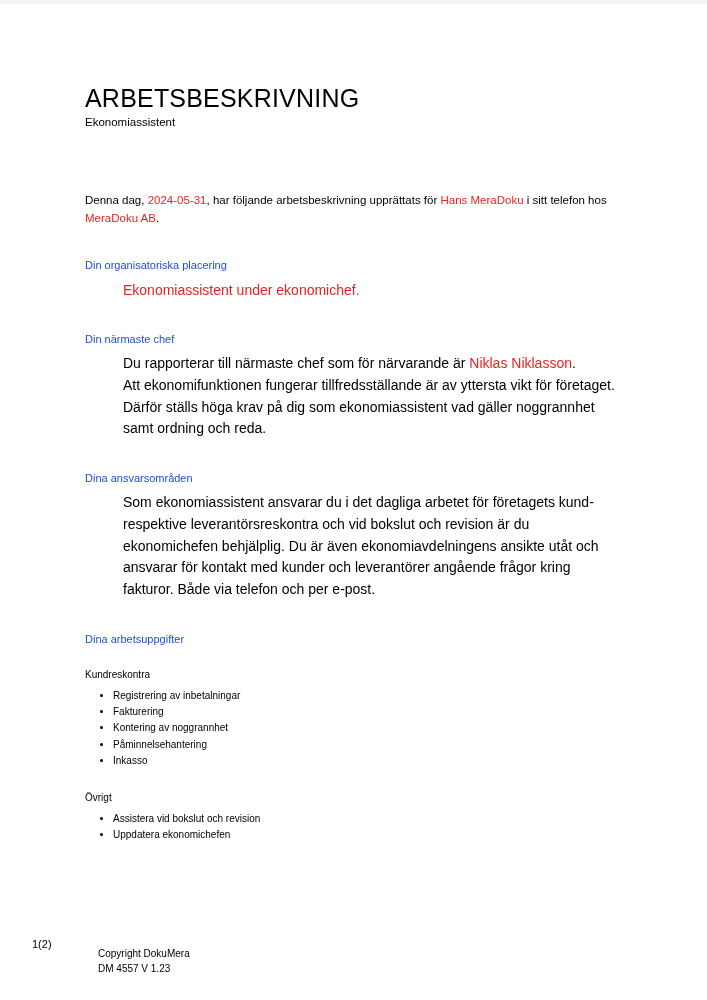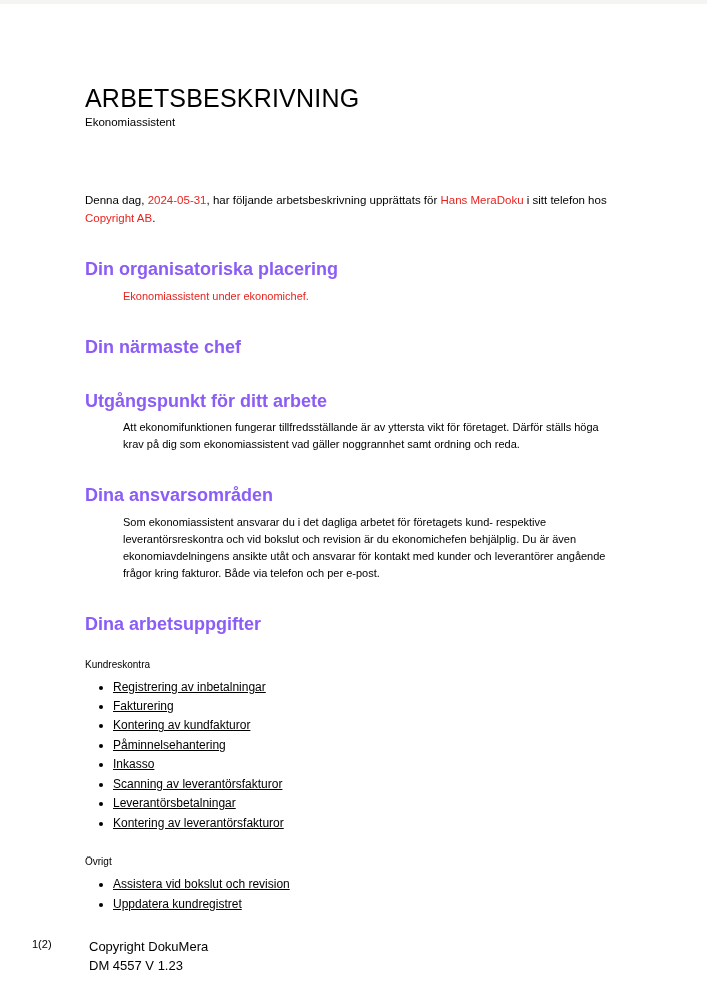--- a/index.html
+++ b/index.html
@@ -42,59 +42,58 @@
   .intro {
     margin-top: 62px;
     font-size: 11.5px;
     line-height: 1.55;
     color: #000;
   }
   .red {
     color: #e8231f;
   }
   h2.section {
-    font-size: 18px;
-    font-weight: bold;
-    color: #8b5cf6;
+    font-size: 11px;
+    font-weight: normal;
+    color: #1d4ed8;
     margin: 32px 0 7px 0;
     line-height: 1.2;
   }
   p.body {
-    font-size: 11px;
+    font-size: 14px;
     line-height: 1.55;
     color: #000;
     margin: 0;
     padding-left: 38px;
   }
   p.body.red {
     color: #e8231f;
   }
   .subhead {
     font-size: 10px;
     color: #000;
     margin: 22px 0 6px 0;
     line-height: 1.4;
   }
   ul.tasks {
     margin: 0;
     padding-left: 28px;
     list-style: disc;
   }
   ul.tasks li {
-    font-size: 12px;
+    font-size: 10px;
     line-height: 1.62;
     color: #000;
-    text-decoration: underline;
   }
   .footer {
     position: absolute;
-    left: 89px;
+    left: 98px;
     bottom: 28px;
     width: 536px;
-    font-size: 13px;
+    font-size: 10px;
     line-height: 1.45;
     color: #000;
   }
   .page-number {
     position: absolute;
     left: 0;
     right: 0;
     bottom: 54px;
     text-align: left;
     font-size: 11px;
@@ -109,55 +108,52 @@
 <body>
 
 <div class="page">
 
   <div class="content">
 
     <h1 class="doc-title">ARBETSBESKRIVNING</h1>
     <p class="doc-subtitle">Ekonomiassistent</p>
 
     <p class="intro">
-      <span>Denna dag, </span><span class="red">2024-05-31</span><span>, har följande arbetsbeskrivning upprättats för </span><span class="red">Hans MeraDoku</span><span> i sitt telefon hos </span><span class="red">Copyright AB</span><span>.</span>
+      <span>Denna dag, </span><span class="red">2024-05-31</span><span>, har följande arbetsbeskrivning upprättats för </span><span class="red">Hans MeraDoku</span><span> i sitt telefon hos </span><span class="red">MeraDoku AB</span><span>.</span>
     </p>
 
     <h2 class="section">Din organisatoriska placering</h2>
     <p class="body red">Ekonomiassistent under ekonomichef.</p>
 
     <h2 class="section">Din närmaste chef</h2>
+    <p class="body">
+      <span>Du rapporterar till närmaste chef som för närvarande är </span><span class="red">Niklas Niklasson</span><span>.</span>
+    </p>
 
-    <h2 class="section">Utgångspunkt för ditt arbete</h2>
     <p class="body">Att ekonomifunktionen fungerar tillfredsställande är av yttersta vikt för företaget. Därför ställs höga krav på dig som ekonomiassistent vad gäller noggrannhet samt ordning och reda.</p>
 
     <h2 class="section">Dina ansvarsområden</h2>
     <p class="body">Som ekonomiassistent ansvarar du i det dagliga arbetet för företagets kund- respektive leverantörsreskontra och vid bokslut och revision är du ekonomichefen behjälplig. Du är även ekonomiavdelningens ansikte utåt och ansvarar för kontakt med kunder och leverantörer angående frågor kring fakturor. Både via telefon och per e-post.</p>
 
     <h2 class="section">Dina arbetsuppgifter</h2>
 
     <p class="subhead">Kundreskontra</p>
     <ul class="tasks">
       <li>Registrering av inbetalningar</li>
       <li>Fakturering</li>
-      <li>Kontering av kundfakturor</li>
+      <li>Kontering av noggrannhet</li>
       <li>Påminnelsehantering</li>
       <li>Inkasso</li>
     </ul>
 
-    <ul class="tasks">
-      <li>Scanning av leverantörsfakturor</li>
-      <li>Leverantörsbetalningar</li>
-      <li>Kontering av leverantörsfakturor</li>
-    </ul>
 
     <p class="subhead">Övrigt</p>
     <ul class="tasks">
       <li>Assistera vid bokslut och revision</li>
-      <li>Uppdatera kundregistret</li>
+      <li>Uppdatera ekonomichefen</li>
     </ul>
 
   </div>
 
   <div class="page-number">1(2)</div>
 
   <div class="footer footer-lines">
     <div>Copyright DokuMera</div>
     <div>DM 4557 V 1.23</div>
   </div>

